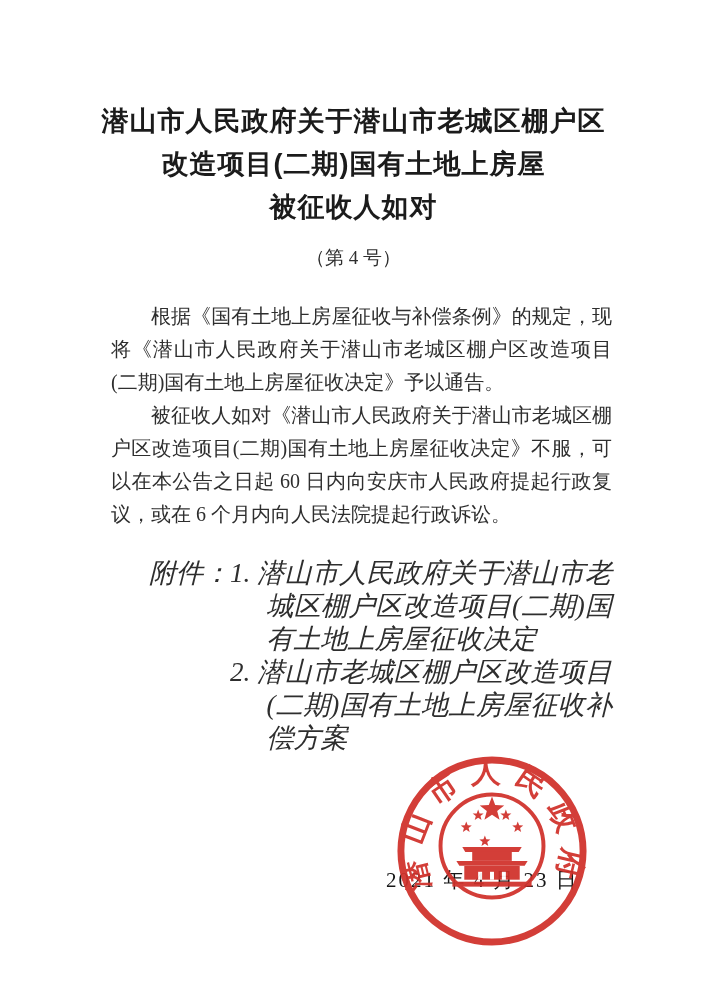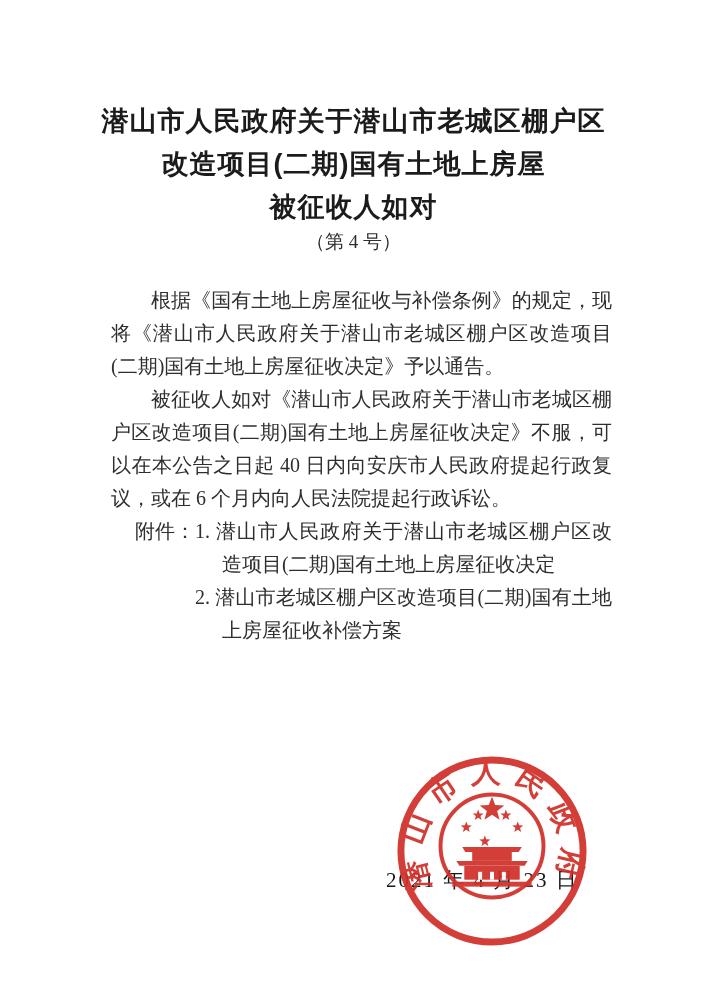--- a/index.html
+++ b/index.html
@@ -19,39 +19,42 @@
     font-weight:700;
     font-size:27px;
     line-height:43px;
     text-align:center;
     color:#1b1b1b;
     letter-spacing:1px;
   }
   .doc-number{
     text-align:center;
     font-size:19px;
+    margin-top:16px;
     color:#2e2e2e;
   }
   .body-text{
     margin-top:29px;
     font-size:20px;
     line-height:33px;
     margin-left:16px;
   }
   p.para{
     margin:0;
     text-indent:2em;
     text-align:justify;
     text-justify:inter-ideograph;
   }
   .attachments{
     display:flex;
+    margin-top:26px;
     padding-left:2em;
-    font-size:20px;
+    font-size:27px;
     line-height:33px;
+    font-style:italic;
   }
   .att-label{white-space:nowrap;flex:none;}
   .att-list{flex:1;}
   .att-item{
     padding-left:1.35em;
     text-indent:-1.35em;
     text-align:justify;
     text-justify:inter-ideograph;
   }
   .seal{
@@ -83,21 +86,21 @@
     <div class="title">
       <div>潜山市人民政府关于潜山市老城区棚户区</div>
       <div>改造项目(二期)国有土地上房屋</div>
       <div>被征收人如对</div>
     </div>
 
     <div class="doc-number">（第 4 号）</div>
 
     <div class="body-text">
       <p class="para">根据《国有土地上房屋征收与补偿条例》的规定，现将《潜山市人民政府关于潜山市老城区棚户区改造项目(二期)国有土地上房屋征收决定》予以通告。</p>
-      <p class="para">被征收人如对《潜山市人民政府关于潜山市老城区棚户区改造项目(二期)国有土地上房屋征收决定》不服，可以在本公告之日起 40 日内向安庆市人民政府提起行政复议，或在 6 个月内向人民法院提起行政诉讼。</p>
+      <p class="para">被征收人如对《潜山市人民政府关于潜山市老城区棚户区改造项目(二期)国有土地上房屋征收决定》不服，可以在本公告之日起 60 日内向安庆市人民政府提起行政复议，或在 6 个月内向人民法院提起行政诉讼。</p>
     </div>
 
     <div class="attachments">
       <div class="att-label">附件：</div>
       <div class="att-list">
         <div class="att-item">1. 潜山市人民政府关于潜山市老城区棚户区改造项目(二期)国有土地上房屋征收决定</div>
         <div class="att-item">2. 潜山市老城区棚户区改造项目(二期)国有土地上房屋征收补偿方案</div>
       </div>
     </div>
 

